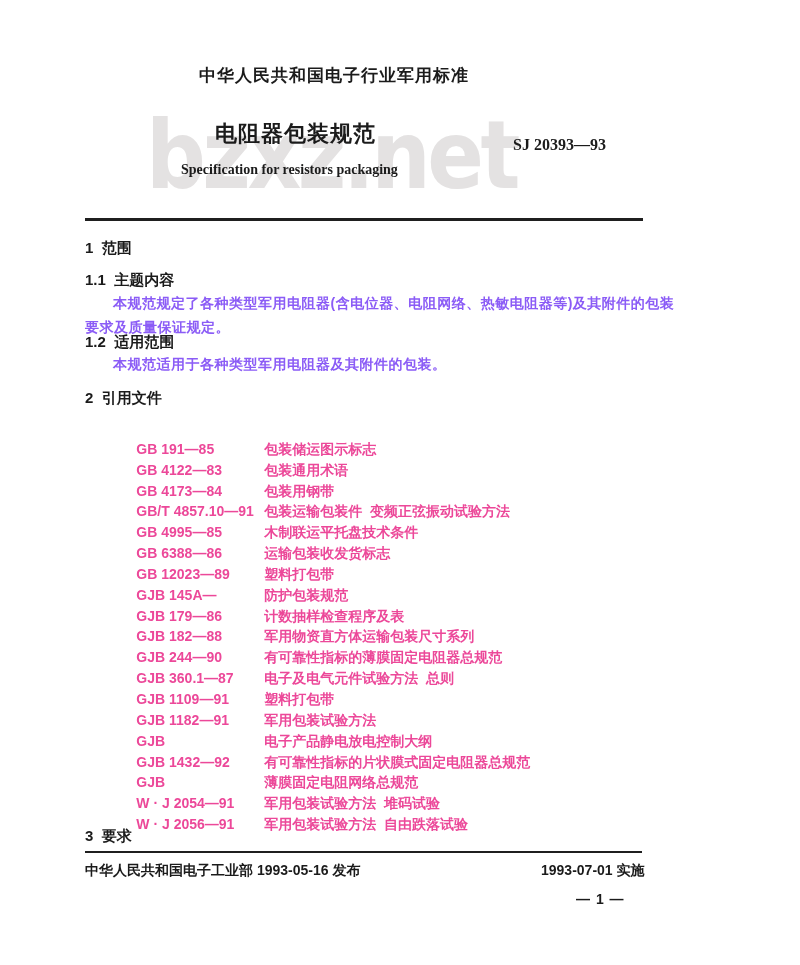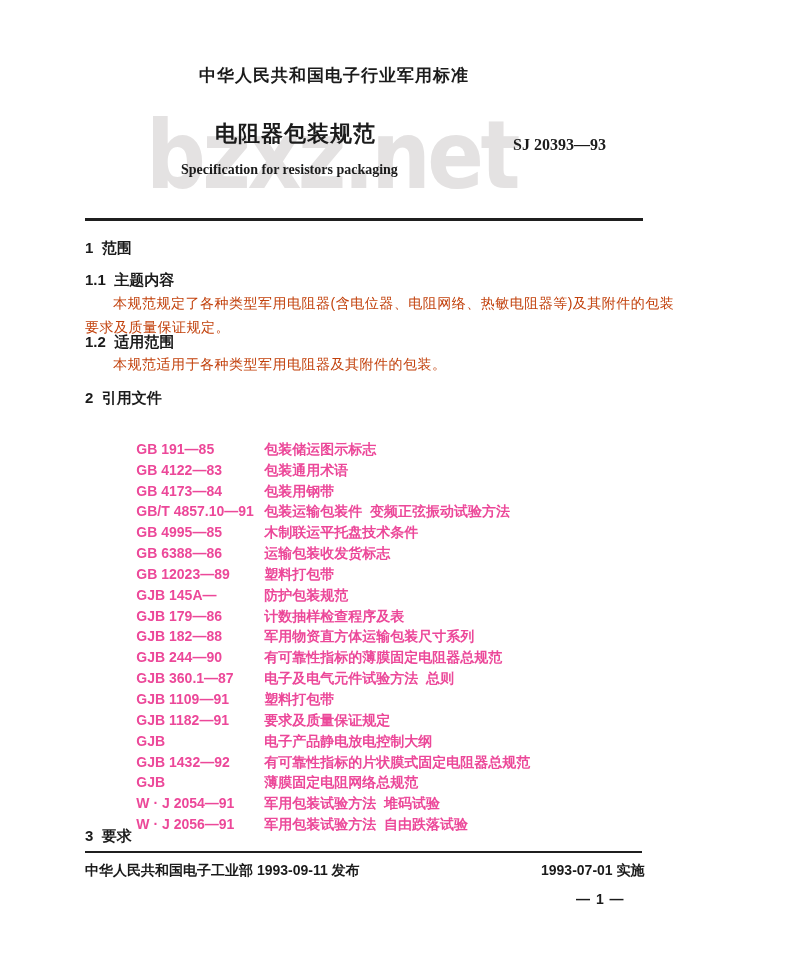--- a/index.html
+++ b/index.html
@@ -59,22 +59,22 @@
   }
   .h-sec {
     font-size: 15px; font-weight: bold; white-space: pre;
   }
   .s1-heading   { left: 85px;  top: 239px; }
   .s11-heading  { left: 85px;  top: 271px; }
   .s12-heading  { left: 85px;  top: 333px; }
   .s2-heading   { left: 85px;  top: 389px; }
   .s3-heading   { left: 85px;  top: 827px; }
   .body-line {
-    font-size: 14px; font-weight: normal; letter-spacing: 0.5px;
-    white-space: pre; color: #c2410c;
+    font-size: 14px; font-weight: bold; letter-spacing: 0.5px;
+    white-space: pre; color: #8b5cf6;
   }
   .p11-line1 { left: 113px; top: 295px; }
   .p11-line2 { left: 85px;  top: 319px; }
   .p12-line1 { left: 113px; top: 356px; }
   .references {
     left: 113px; top: 418px;
     width: 540px;
   }
   .ref-row {
     height: 20.85px;
@@ -178,21 +178,21 @@
 
     <div class="ref-row">
       <span class="ref-code">GJB 360.1—87</span><span class="ref-title">电子及电气元件试验方法  总则</span>
     </div>
 
     <div class="ref-row">
       <span class="ref-code">GJB 1109—91</span><span class="ref-title">塑料打包带</span>
     </div>
 
     <div class="ref-row">
-      <span class="ref-code">GJB 1182—91</span><span class="ref-title">要求及质量保证规定</span>
+      <span class="ref-code">GJB 1182—91</span><span class="ref-title">军用包装试验方法</span>
     </div>
 
     <div class="ref-row">
       <span class="ref-code">GJB</span><span class="ref-title">电子产品静电放电控制大纲</span>
     </div>
 
     <div class="ref-row">
       <span class="ref-code">GJB 1432—92</span><span class="ref-title">有可靠性指标的片状膜式固定电阻器总规范</span>
     </div>
 
@@ -205,17 +205,17 @@
     </div>
 
     <div class="ref-row">
       <span class="ref-code">W · J 2056—91</span><span class="ref-title">军用包装试验方法  自由跌落试验</span>
     </div>
   </div>
 
   <div class="layer h-sec s3-heading">3  要求</div>
 
   <div class="layer rule-bottom"></div>
-  <div class="layer footer-issued">中华人民共和国电子工业部 1993-09-11 发布</div>
+  <div class="layer footer-issued">中华人民共和国电子工业部 1993-05-16 发布</div>
   <div class="layer footer-effective">1993-07-01 实施</div>
   <div class="layer page-number">— 1 —</div>
 
 </div>
 
 </body></html>

